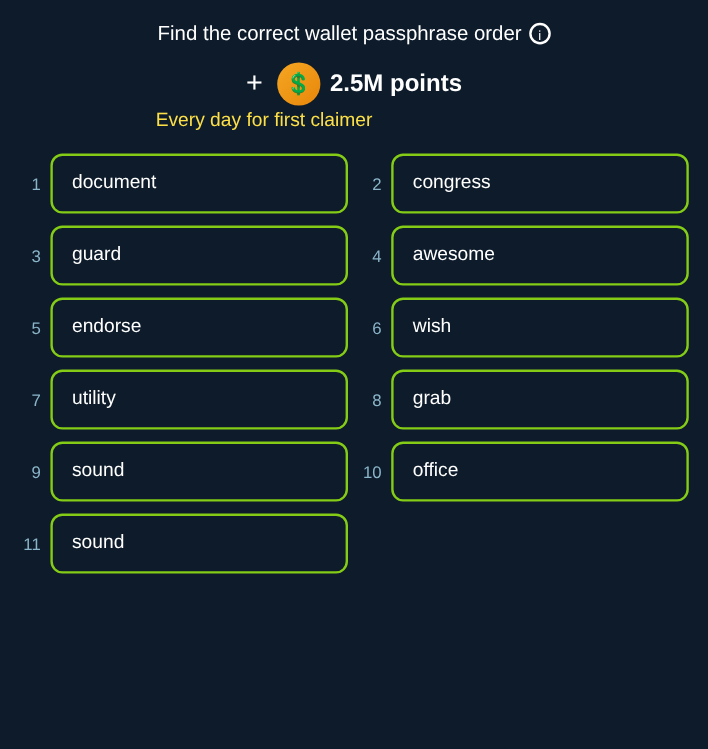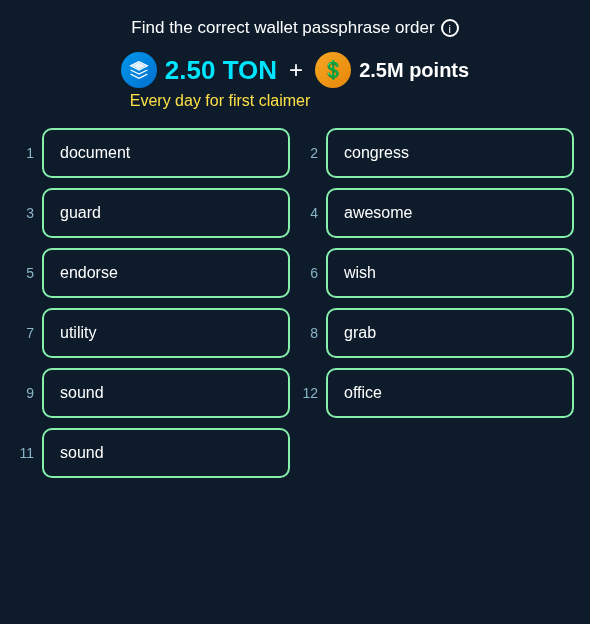--- a/index.html
+++ b/index.html
@@ -131,48 +131,39 @@
     .word-number {
       color: #8ab4c8;
       font-size: 14px;
       font-weight: 400;
       min-width: 18px;
       text-align: right;
     }
 
     .word-box {
       flex: 1;
-      border: 2px solid #86efac;
+      border: 2px solid #84cc16;
       border-radius: 10px;
       padding: 14px 16px;
       color: #ffffff;
       font-size: 16px;
       font-weight: 400;
       background: transparent;
       cursor: pointer;
     }
   </style>
 </head>
 <body>
 
 <div class="header-title">
   <span>Find the correct wallet passphrase order</span>
   <span class="info-icon">ℹ</span>
 </div>
 
 <div class="reward-row">
-  <div class="ton-section">
-    <div class="ton-logo">
-      <svg viewBox="0 0 24 24" fill="white">
-        <path d="M12 2L2 7l10 5 10-5-10-5zM2 17l10 5 10-5M2 12l10 5 10-5" stroke="white" stroke-width="1.5" fill="none"></path>
-        <polygon points="12,3 4,7 12,11 20,7" fill="white" opacity="0.9"></polygon>
-      </svg>
-    </div>
-    <span class="ton-amount">2.50 TON</span>
-  </div>
   <span class="plus-sign">+</span>
   <div class="points-section">
     <div class="coin-icon">💲</div>
     <span class="points-amount">2.5M points</span>
   </div>
 </div>
 
 <div class="subtitle">Every day for first claimer</div>
 
 <div class="grid">
@@ -206,20 +197,20 @@
     </div>
     <div class="word-item">
       <span class="word-number">8</span>
       <div class="word-box">grab</div>
     </div>
     <div class="word-item">
       <span class="word-number">9</span>
       <div class="word-box">sound</div>
     </div>
     <div class="word-item">
-      <span class="word-number">12</span>
+      <span class="word-number">10</span>
       <div class="word-box">office</div>
     </div>
     <div class="word-item">
       <span class="word-number">11</span>
       <div class="word-box">sound</div>
     </div>
   </div>
 
 </body></html>

